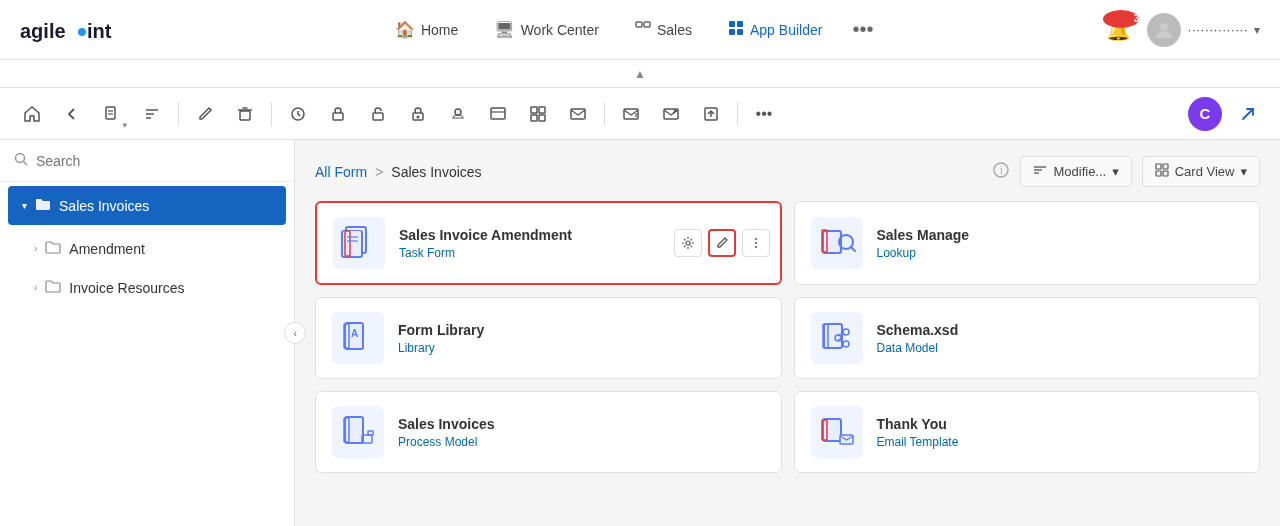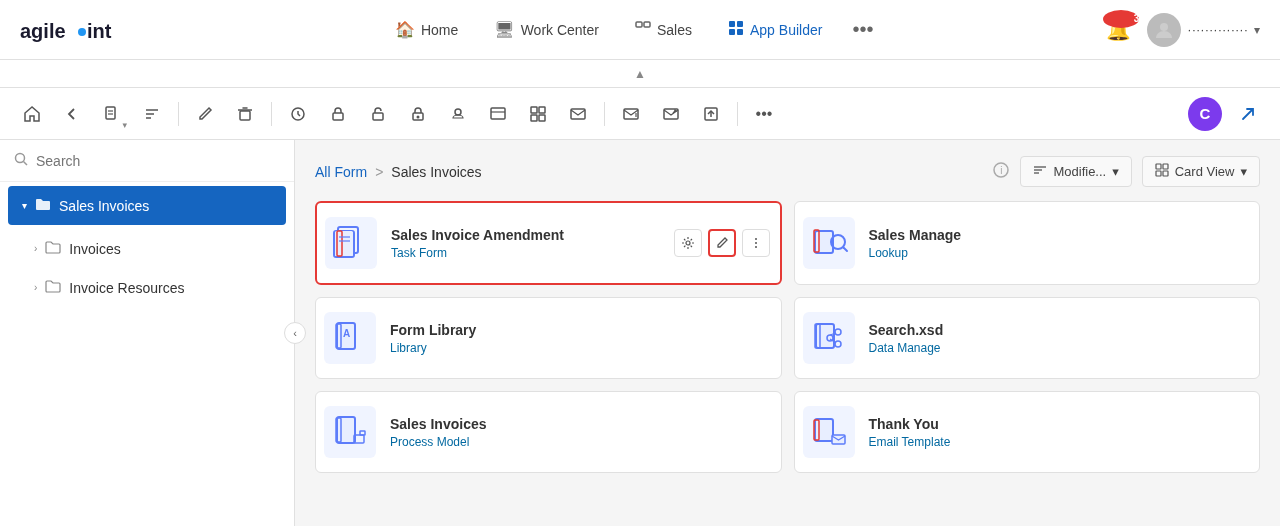--- a/index.html
+++ b/index.html
@@ -149,21 +149,21 @@
     }
     .sort-dropdown .icon, .view-dropdown .icon { font-size: 14px; color: #555; }
 
     
     .cards-grid {
       display: grid; grid-template-columns: 1fr 1fr;
       gap: 12px;
     }
     .card {
       background: #fff; border: 1px solid #e0e0e0;
-      border-radius: 6px; padding: 14px 8px;
+      border-radius: 6px; padding: 14px 16px;
       display: flex; align-items: center; gap: 14px;
       cursor: pointer; position: relative;
     }
     .card.selected { border: 2px solid #e53935; }
     .card-icon-wrap {
       width: 52px; height: 52px; border-radius: 6px;
       background: #f0f4ff; display: flex; align-items: center; justify-content: center;
       flex-shrink: 0;
     }
     .card-info { flex: 1; }
@@ -399,21 +399,21 @@
         <span class="item-label">Sales Invoices</span>
       </div>
 
       <div class="sidebar-item sub">
         <span class="chevron">›</span>
         <span class="folder-icon">
           <svg width="16" height="16" viewBox="0 0 16 16">
               <path d="M1 4a1 1 0 011-1h4l2 2h6a1 1 0 011 1v7a1 1 0 01-1 1H2a1 1 0 01-1-1V4z" fill="none" stroke="#888" stroke-width="1.2"></path>
             </svg>
         </span>
-        <span class="item-label">Invoices</span>
+        <span class="item-label">Amendment</span>
       </div>
 
       <div class="sidebar-item sub">
         <span class="chevron">›</span>
         <span class="folder-icon">
           <svg width="16" height="16" viewBox="0 0 16 16">
               <path d="M1 4a1 1 0 011-1h4l2 2h6a1 1 0 011 1v7a1 1 0 01-1 1H2a1 1 0 01-1-1V4z" fill="none" stroke="#888" stroke-width="1.2"></path>
             </svg>
         </span>
         <span class="item-label">Invoice Resources</span>
@@ -540,22 +540,22 @@
             <rect x="8" y="7" width="18" height="24" rx="2" fill="#e8eeff" stroke="#5c7cfa" stroke-width="2"></rect>
             <rect x="7" y="7" width="5" height="24" rx="1" fill="none" stroke="#5c7cfa" stroke-width="1.5"></rect>
             <circle cx="30" cy="15" r="3" fill="none" stroke="#5c7cfa" stroke-width="1.5"></circle>
             <circle cx="30" cy="27" r="3" fill="none" stroke="#5c7cfa" stroke-width="1.5"></circle>
             <circle cx="22" cy="21" r="3" fill="none" stroke="#5c7cfa" stroke-width="1.5"></circle>
             <line x1="22" y1="18" x2="28" y2="16" stroke="#5c7cfa" stroke-width="1.2"></line>
             <line x1="22" y1="22" x2="28" y2="26" stroke="#5c7cfa" stroke-width="1.2"></line>
           </svg>
         </div>
         <div class="card-info">
-          <div class="card-title">Search.xsd</div>
-          <div class="card-subtitle">Data Manage</div>
+          <div class="card-title">Schema.xsd</div>
+          <div class="card-subtitle">Data Model</div>
         </div>
       </div>
 
       <div class="card">
         <div class="card-icon-wrap">
           <svg width="42" height="42" viewBox="0 0 42 42">
             <rect x="8" y="6" width="18" height="26" rx="2" fill="#e8eeff" stroke="#5c7cfa" stroke-width="2"></rect>
             <rect x="7" y="7" width="5" height="24" rx="1" fill="none" stroke="#5c7cfa" stroke-width="1.5"></rect>
             <rect x="25" y="24" width="10" height="8" rx="1" fill="none" stroke="#5c7cfa" stroke-width="1.5"></rect>
             <rect x="31" y="20" width="5" height="4" rx="0.5" fill="none" stroke="#5c7cfa" stroke-width="1.5"></rect>

